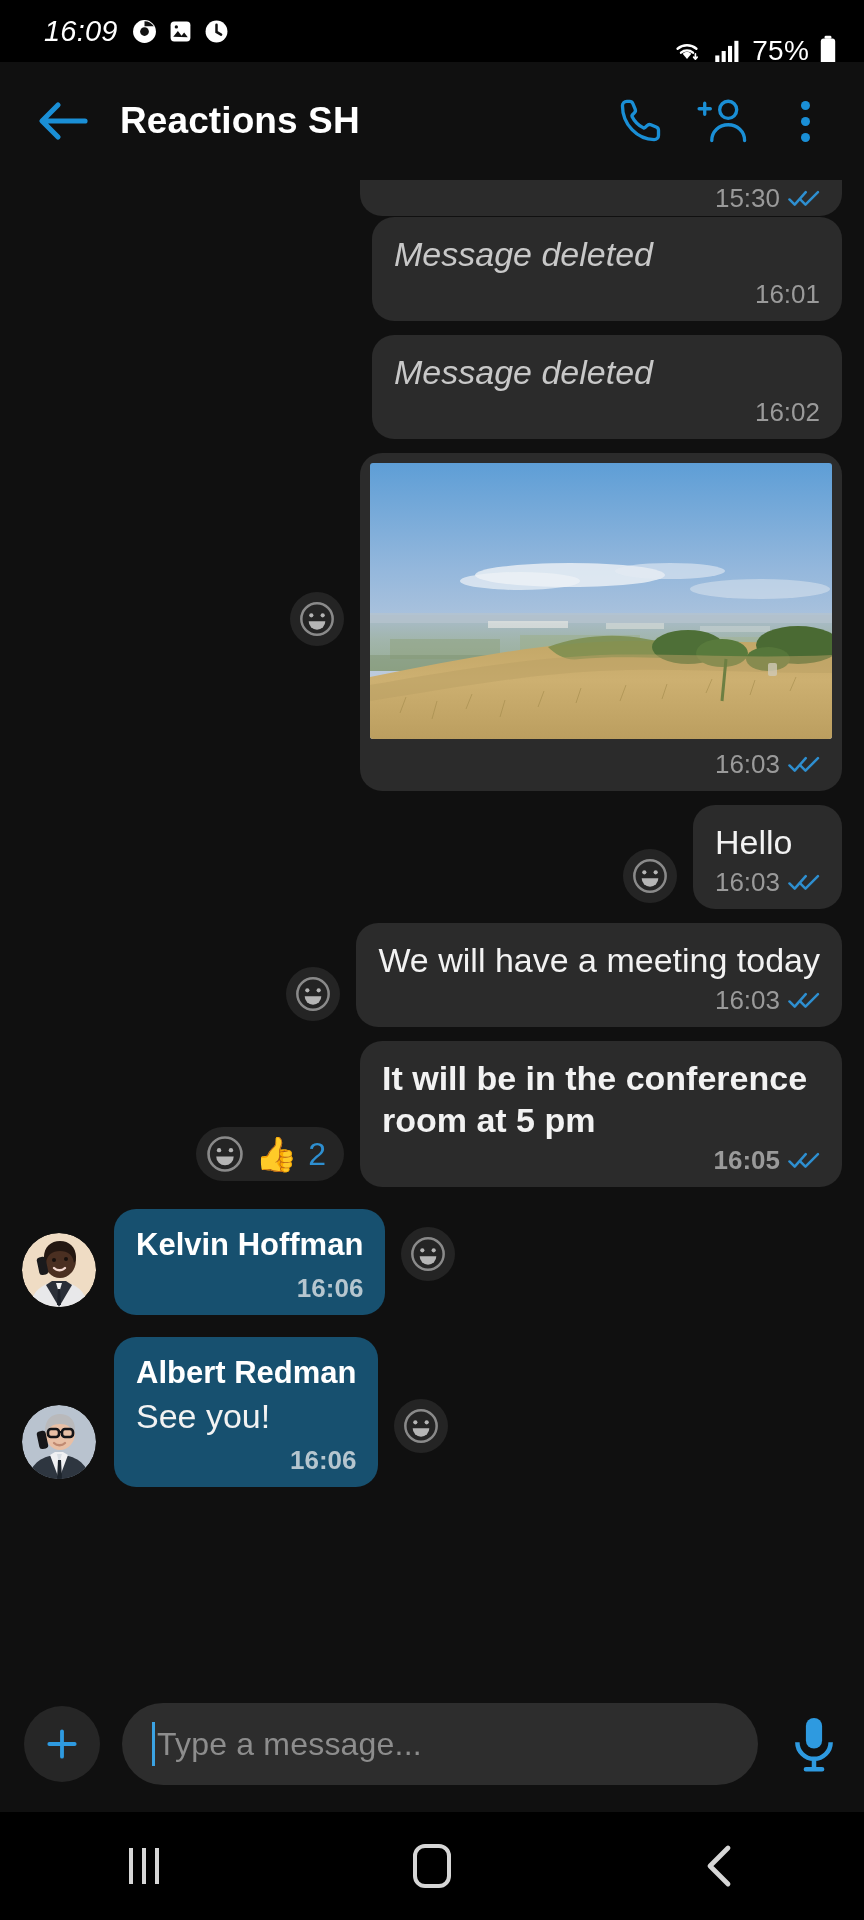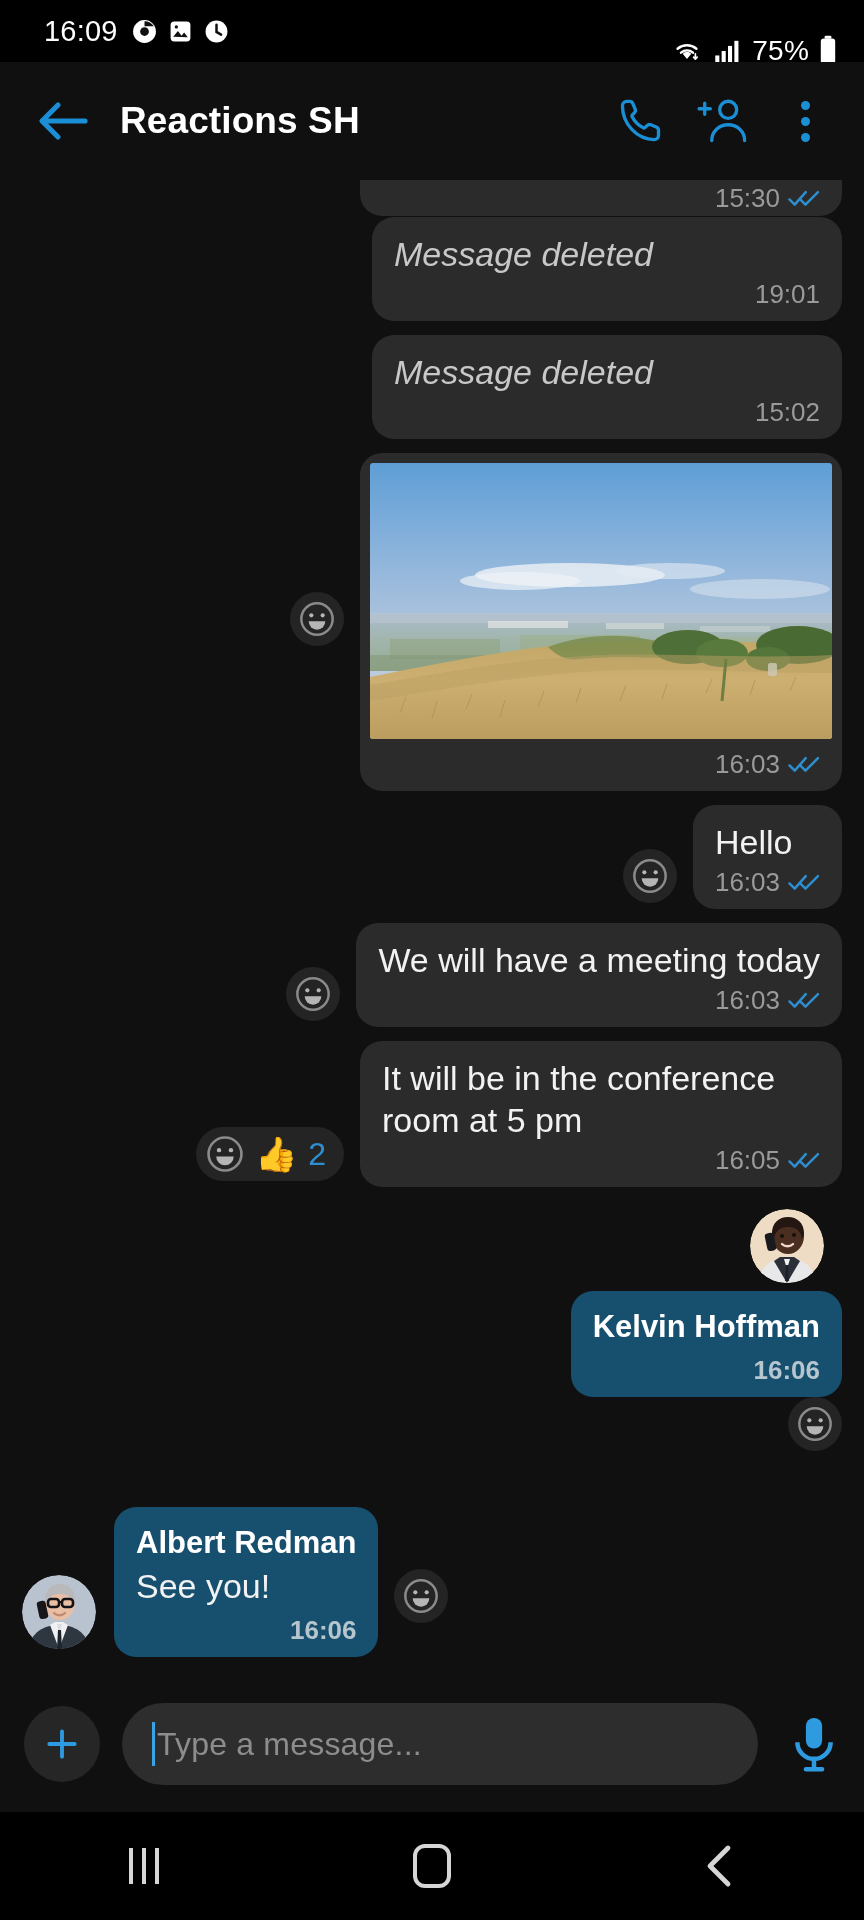--- a/index.html
+++ b/index.html
@@ -12,21 +12,21 @@
   .phone { position: relative; width: 864px; height: 1920px; background: #101010; display: flex; flex-direction: column; }
 
   
   .statusbar {
     height: 62px; flex: 0 0 62px;
     background: #000;
     display: flex; align-items: center; justify-content: space-between;
     padding: 0 26px 0 44px;
     color: #fff;
   }
-  .sb-left { display: flex; align-items: center; gap: 14px; }
+  .sb-left { display: flex; align-items: center; gap: 14px; font-style: italic; }
   .sb-clock { font-size: 29px; letter-spacing: .2px; color: #fff; }
   .sb-icons { display: flex; align-items: center; gap: 11px; }
   .sb-ic { width: 25px; height: 25px; display: block; }
   .sb-right { display: flex; align-items: center; gap: 9px; margin-top: 40px; }
   .sb-batt-text { font-size: 28px; color: #fff; letter-spacing: .2px; }
 
   
   .appbar {
     height: 118px; flex: 0 0 118px;
     background: #101010;
@@ -216,30 +216,30 @@
             <path d="M8.4 8L12 11.6 20.6 3" stroke="#2e8fd0" stroke-width="1.7" fill="none" stroke-linecap="round" stroke-linejoin="round"></path>
           </svg>
         </div>
       </div>
     </div>
 
     <div class="row out">
       <div class="bubble out" style="min-width:470px;">
         <div class="btext deleted">Message deleted</div>
         <div class="meta">
-          <span class="time">19:01</span>
+          <span class="time">16:01</span>
         </div>
       </div>
     </div>
 
     <div class="row out">
       <div class="bubble out" style="min-width:470px;">
         <div class="btext deleted">Message deleted</div>
         <div class="meta">
-          <span class="time">15:02</span>
+          <span class="time">16:02</span>
         </div>
       </div>
     </div>
 
     <div class="row out" style="align-items:center;">
       <div class="react-btn left">
         <svg width="40" height="40" viewBox="0 0 24 24">
           <circle cx="12" cy="12" r="9.4" fill="none" stroke="#8a8a8a" stroke-width="1.5"></circle>
           <circle cx="8.6" cy="9.8" r="1.25" fill="#b5b5b5"></circle>
           <circle cx="15.4" cy="9.8" r="1.25" fill="#b5b5b5"></circle>
@@ -352,33 +352,33 @@
       <div class="react-pill">
         <svg class="smile" viewBox="0 0 24 24">
           <circle cx="12" cy="12" r="9.4" fill="none" stroke="#8a8a8a" stroke-width="1.5"></circle>
           <circle cx="8.6" cy="9.8" r="1.25" fill="#b5b5b5"></circle>
           <circle cx="15.4" cy="9.8" r="1.25" fill="#b5b5b5"></circle>
           <path d="M7 13.4h10a5 5 0 0 1-10 0z" fill="#b5b5b5"></path>
         </svg>
         <span class="emoji">👍</span>
         <span class="cnt">2</span>
       </div>
-      <div class="bubble out" style="max-width:482px;">
+      <div class="bubble out" style="max-width:482px;font-weight:bold;">
         <div class="btext">It will be in the conference room at 5 pm</div>
         <div class="meta">
           <span class="time">16:05</span>
           <svg class="ticks" viewBox="0 0 22 14">
             <path d="M1 8l3.6 3.6L12.2 3" stroke="#2e8fd0" stroke-width="1.7" fill="none" stroke-linecap="round" stroke-linejoin="round"></path>
             <path d="M8.4 8L12 11.6 20.6 3" stroke="#2e8fd0" stroke-width="1.7" fill="none" stroke-linecap="round" stroke-linejoin="round"></path>
           </svg>
         </div>
       </div>
     </div>
 
-    <div class="row in" style="margin-top:22px;flex-direction:column;">
+    <div class="row in" style="margin-top:22px;">
       <div class="avatar">
         <svg width="74" height="74" viewBox="0 0 74 74">
           <circle cx="37" cy="37" r="37" fill="#efdcc4"></circle>
           <path d="M8 74c2-17 14-25 29-25s27 8 29 25z" fill="#e8e8ea"></path>
           <path d="M24 52l13 22 13-22 -6-4h-14z" fill="#2b2f38"></path>
           <path d="M34 50h6l-3 10z" fill="#f2f2f2"></path>
           <path d="M36 56l2 0 1 16h-4z" fill="#1c2029"></path>
           <ellipse cx="38" cy="27" rx="16" ry="18" fill="#4a2f21"></ellipse>
           <path d="M22 24c0-10 7-16 16-16s16 6 16 16c0 3-1 5-2 6-1-8-6-12-14-12s-13 4-14 12c-1-1-2-3-2-6z" fill="#241711"></path>
           <circle cx="32" cy="27" r="2" fill="#17100c"></circle>

